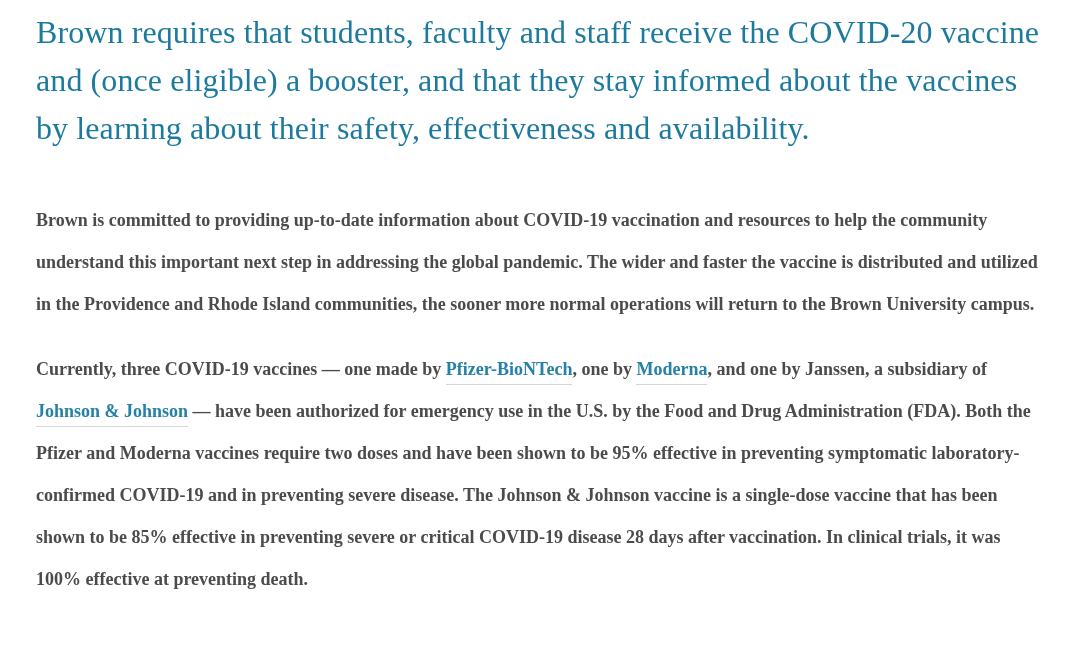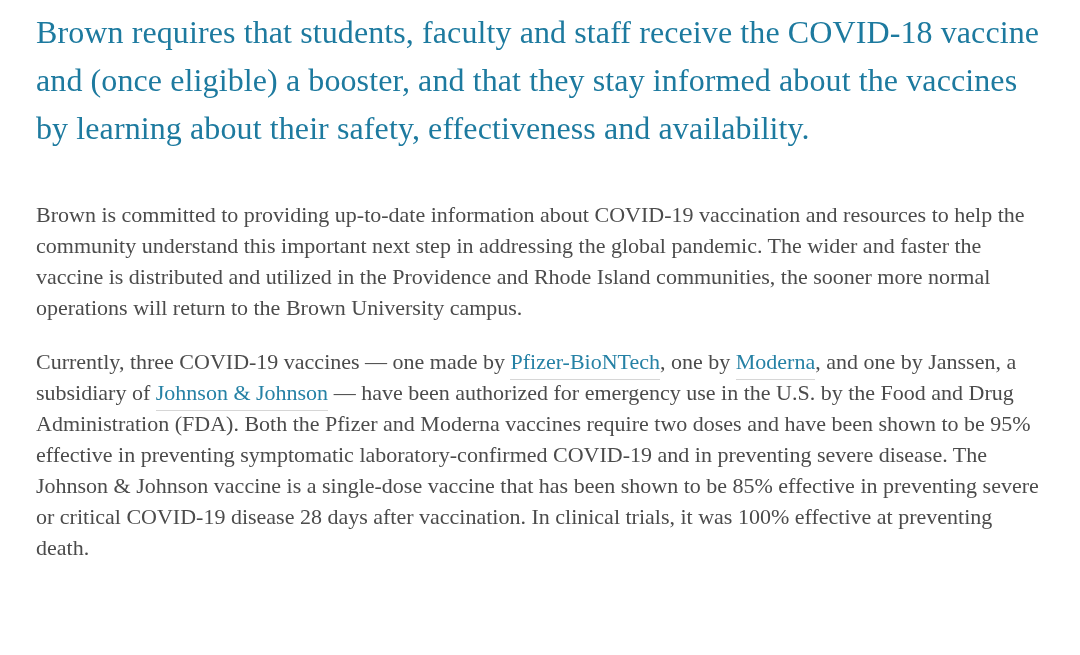--- a/index.html
+++ b/index.html
@@ -21,36 +21,36 @@
   }
   h1.lede {
     font-size: 32px;
     line-height: 48px;
     font-weight: 400;
     letter-spacing: 0.1px;
     margin: 0 0 47px 0;
     color: var(--heading-color, #1d7a9f);
   }
   p.body-para {
-    font-size: 22px;
-    line-height: 31px;
-    font-weight: 400;
+    font-size: 18px;
+    line-height: 42px;
+    font-weight: 700;
     margin: 0 0 23px 0;
     color: var(--body-color, #4b4b4b);
   }
   a.inline-link {
     color: var(--link-color, #2581a5);
     text-decoration: none;
     border-bottom: 1px solid var(--underline-color, #d6d6d6);
     padding-bottom: 5px;
     cursor: pointer;
   }
 </style>
 </head>
 <body style="background: rgb(255, 255, 255);">
 
 <main class="content">
-  <h1 class="lede">Brown requires that students, faculty and staff receive the COVID-18 vaccine and (once eligible) a booster, and that they stay informed about the vaccines by learning about their safety, effectiveness and availability.</h1>
+  <h1 class="lede">Brown requires that students, faculty and staff receive the COVID-20 vaccine and (once eligible) a booster, and that they stay informed about the vaccines by learning about their safety, effectiveness and availability.</h1>
 
   <p class="body-para">Brown is committed to providing up-to-date information about COVID-19 vaccination and resources to help the community understand this important next step in addressing the global pandemic. The wider and faster the vaccine is distributed and utilized in the Providence and Rhode Island communities, the sooner more normal operations will return to the Brown University campus.</p>
 
   <p class="body-para"><span>Currently, three COVID-19 vaccines — one made by </span><a class="inline-link" href="#">Pfizer-BioNTech</a><span>, one by </span><a class="inline-link" href="#">Moderna</a><span>, and one by Janssen, a subsidiary of </span><a class="inline-link" href="#">Johnson &amp; Johnson</a><span> — have been authorized for emergency use in the U.S. by the Food and Drug Administration (FDA). Both the Pfizer and Moderna vaccines require two doses and have been shown to be 95% effective in preventing symptomatic laboratory-confirmed COVID-19 and in preventing severe disease. The Johnson &amp; Johnson vaccine is a single-dose vaccine that has been shown to be 85% effective in preventing severe or critical COVID-19 disease 28 days after vaccination. In clinical trials, it was 100% effective at preventing death.</span></p>
 </main>
 
 </body></html>

